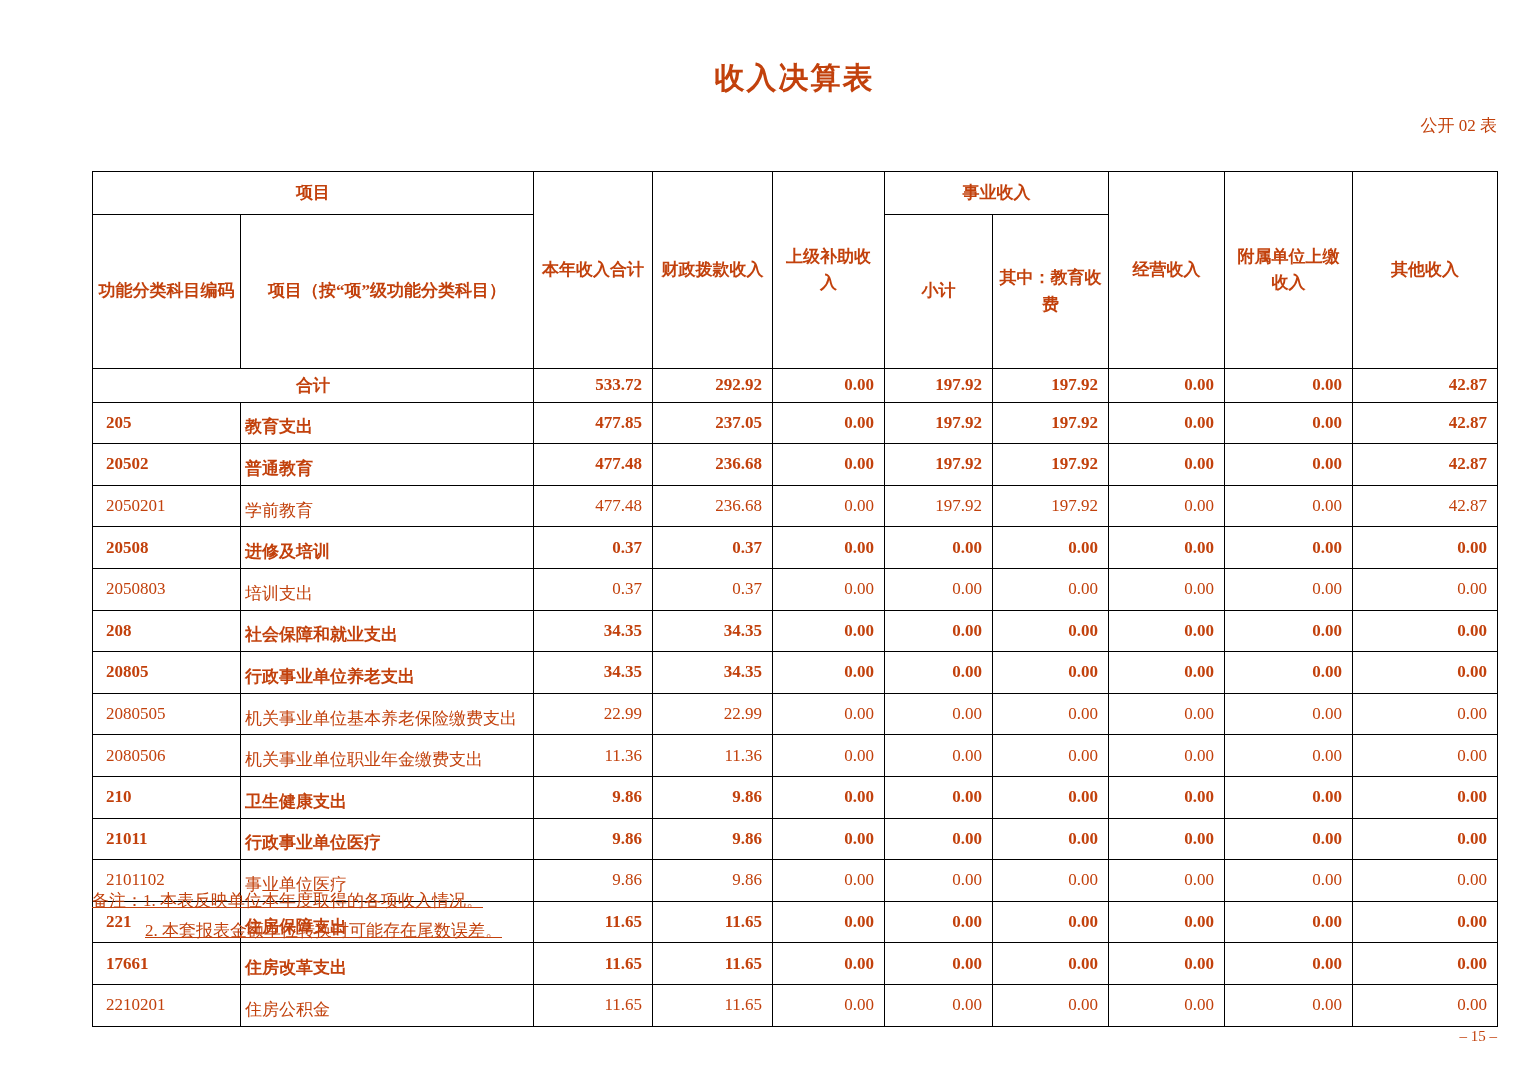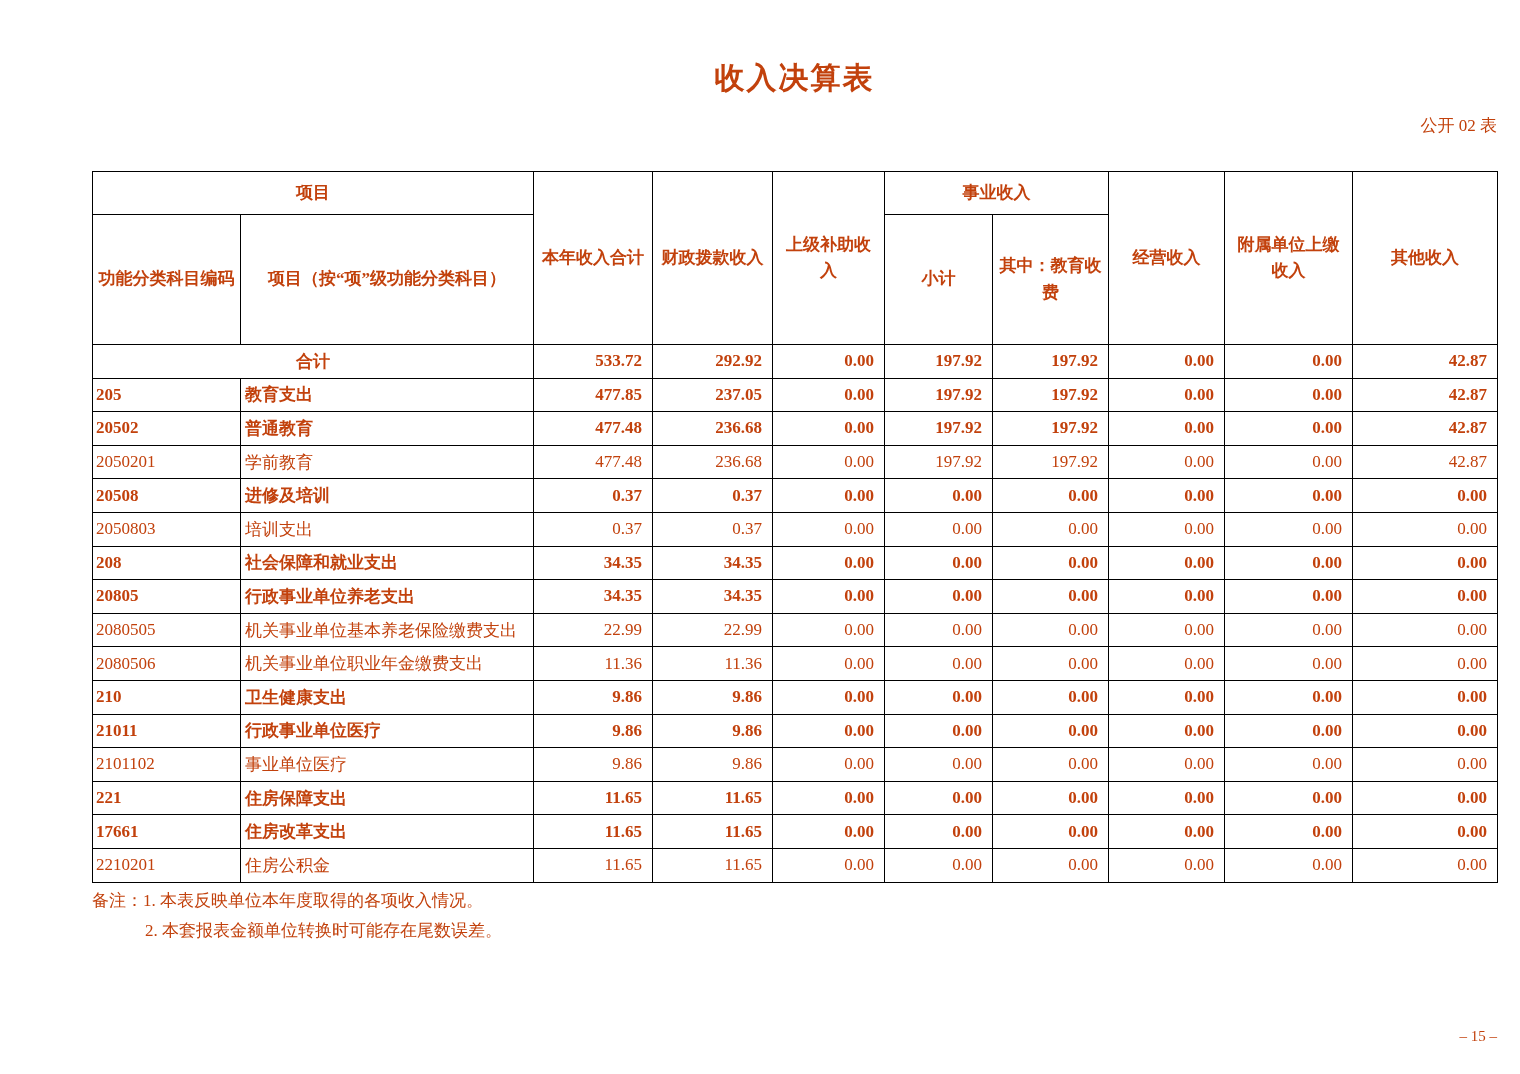--- a/index.html
+++ b/index.html
@@ -46,39 +46,40 @@
   }
   table.report th {
     font-size: 17px;
     font-weight: bold;
     text-align: center;
     vertical-align: middle;
     padding: 0 4px;
     white-space: pre-line;
     line-height: 1.55;
   }
-  table.report th.tight { padding: 0 2px; }
+  table.report th.tight { padding: 12px 2px; }
   tr.hrow-a th { height: 42px; }
   tr.hrow-b th { height: 129px; }
   table.report td {
     height: 32.6px;
     font-size: 17px;
     vertical-align: middle;
     white-space: nowrap;
   }
-  td.cell-code { text-align: left; padding: 0 2px 0 3px; }
-  td.cell-item { text-align: left; padding: 0 2px 0 4px; margin-top: 12px; }
+  td.cell-code { text-align: left; padding: 0 2px 0 13px; }
+  td.cell-item { text-align: left; padding: 8px 2px 0 4px; margin-top: 12px; }
   td.cell-num  { text-align: right; padding: 0 10px 0 2px; }
   td.cell-total { text-align: center; padding: 0; }
   tr.bold td { font-weight: bold; }
   .notes {
     position: absolute;
     top: 886px; left: 92px;
     font-size: 17px;
     line-height: 30px;
+    text-decoration: underline;
   }
   .notes .note-line { white-space: nowrap; }
   .notes .indent { padding-left: 53px; }
   .page-number {
     position: absolute;
     top: 1028px; left: 92px; width: 1405px;
     text-align: right;
     font-size: 15px;
   }
 </style>

